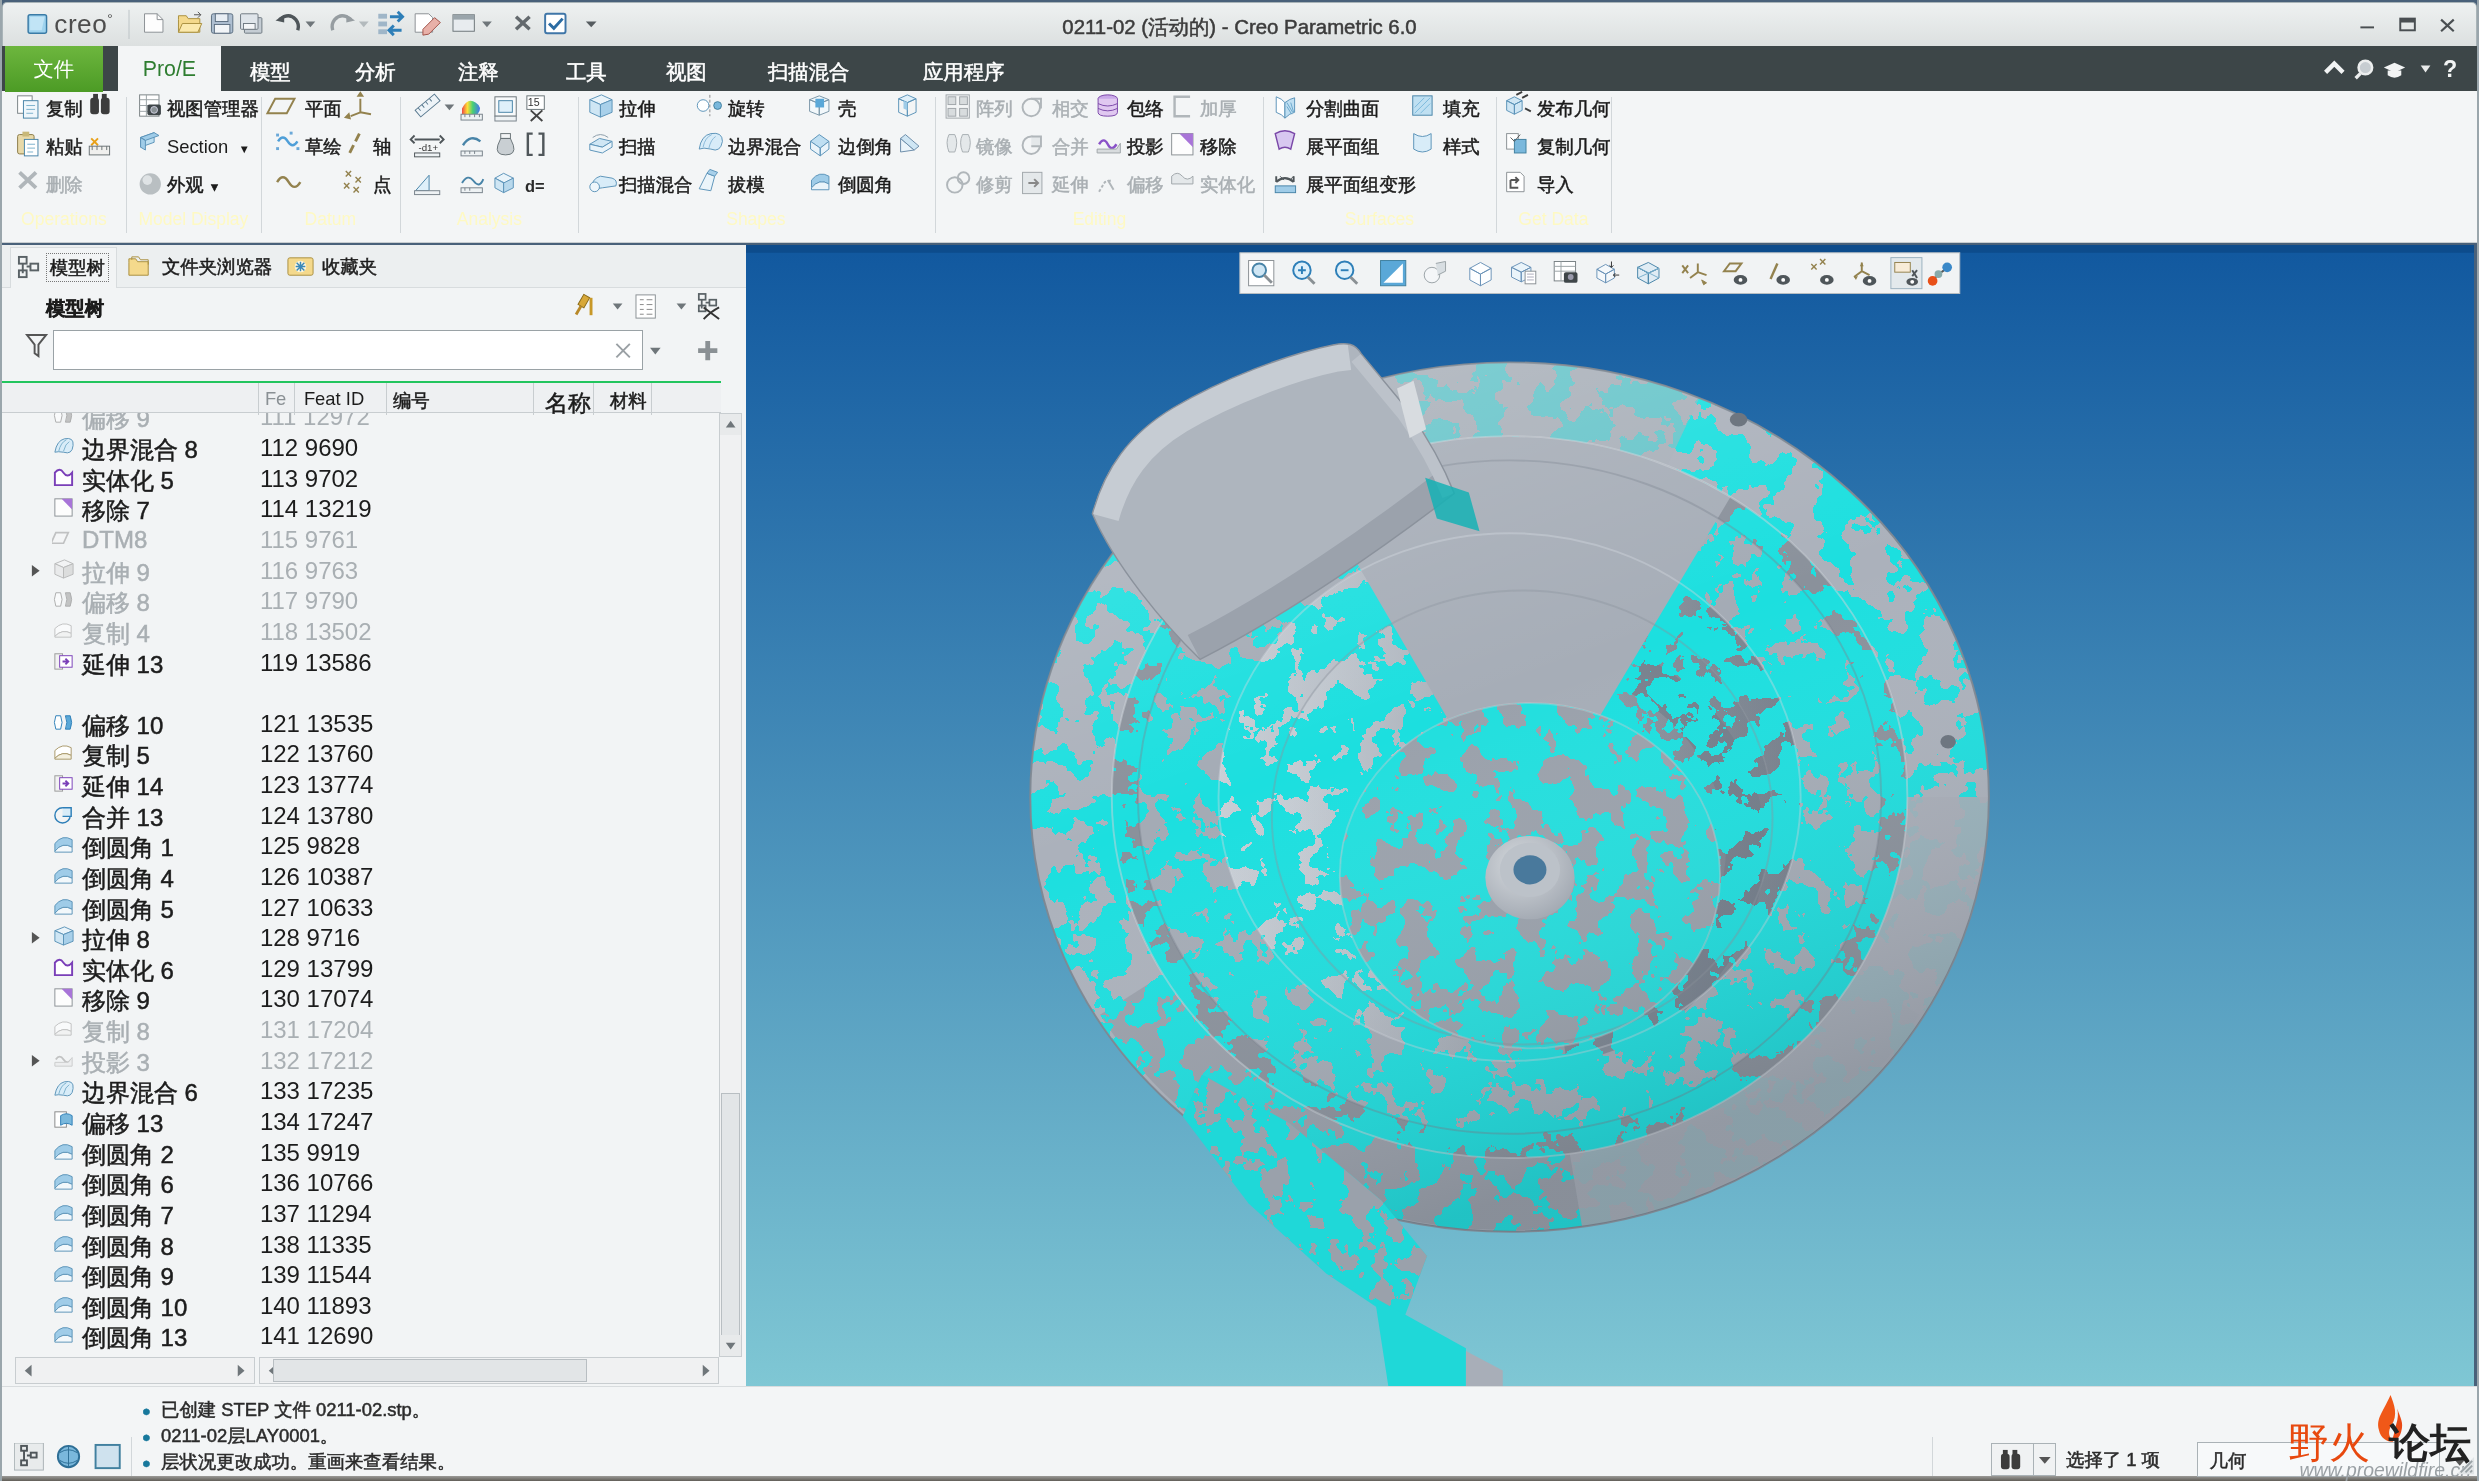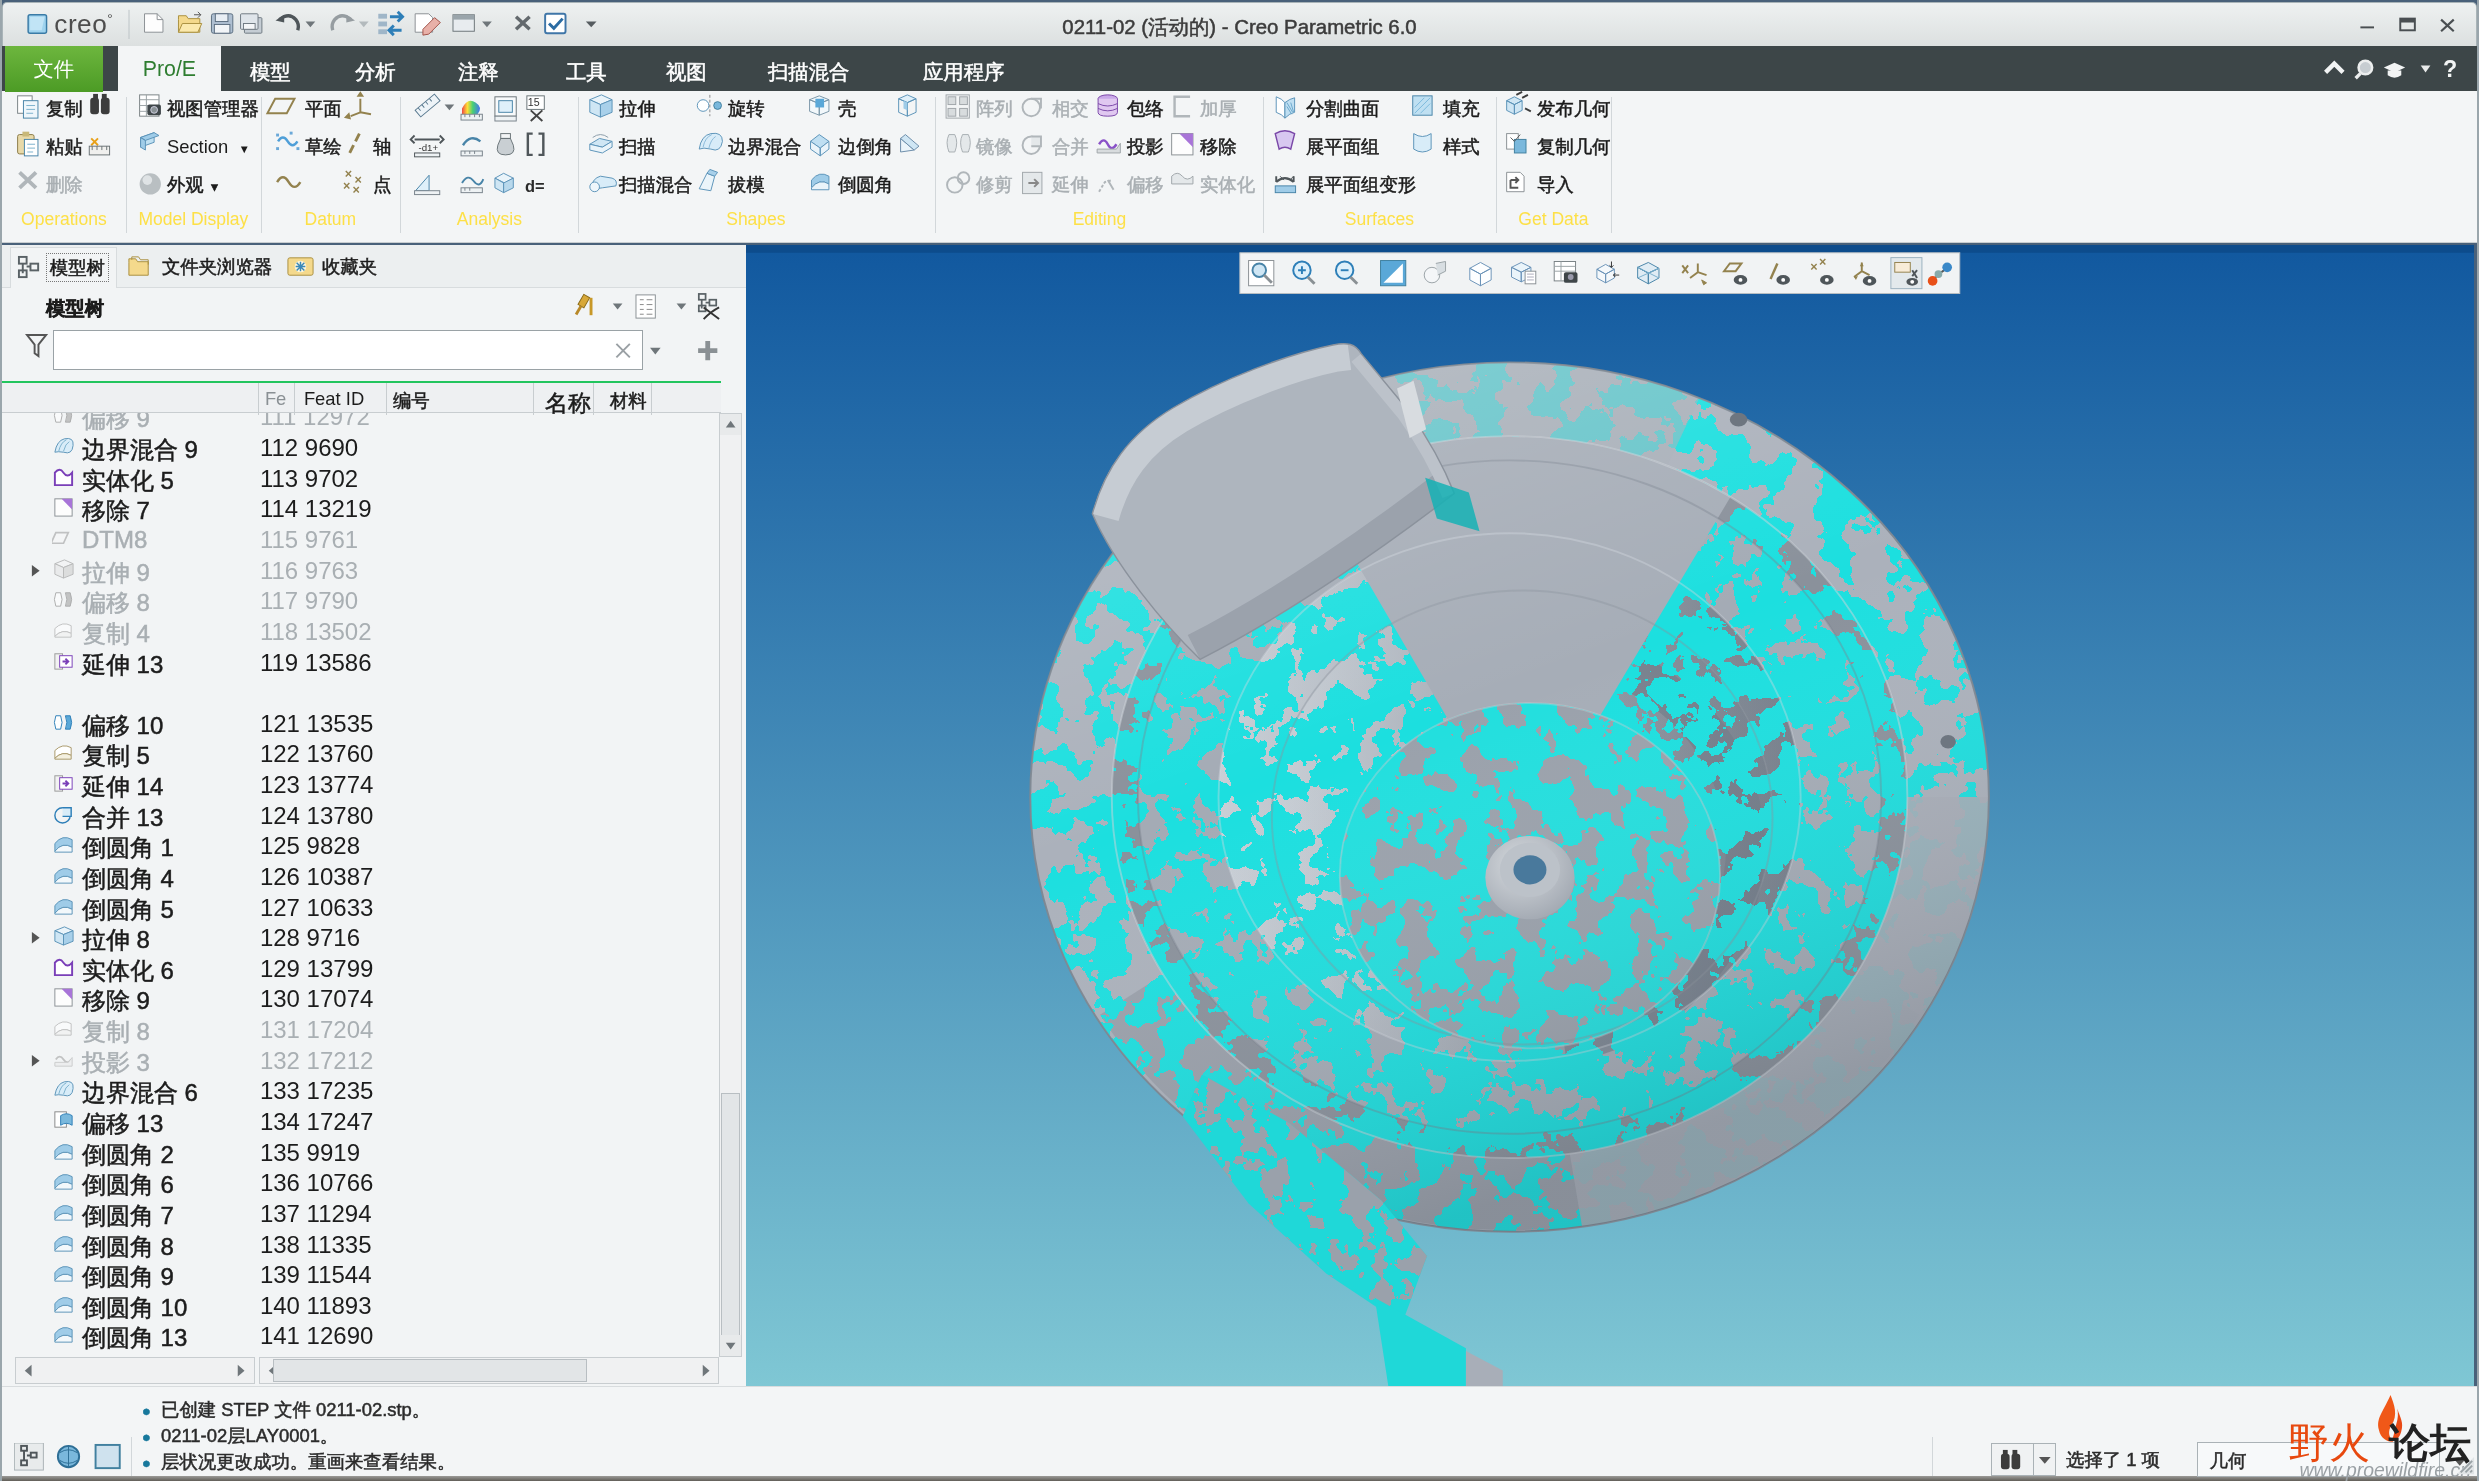--- a/index.html
+++ b/index.html
@@ -4,21 +4,21 @@
 html,body{width:2479px;height:1482px;overflow:hidden}
 body{font-family:"Liberation Sans",sans-serif;position:relative;background:#49617a}
 .ab{position:absolute}
 #titlebar{left:1.9px;top:1.9px;width:2475px;height:44px;background:linear-gradient(#eef1f1,#dce0e0);border-radius:4.9px 4.9px 0 0;border:1px solid #a9b4b8;border-bottom:none}
 #tabbar{left:1.9px;top:46px;width:2475px;height:46px;background:#3d4648}
 #ribbon{left:1.9px;top:91px;width:2475px;height:152px;background:#f3f5f6;border-bottom:1px solid #c8cdd0}
 #leftpanel{left:1.9px;top:245px;width:744px;height:1141px;background:#f2f4f5}
 #statusbar{left:1.9px;top:1386px;width:2475px;height:90px;background:#f3f5f6}
 #botborder{left:0px;top:1476px;width:2479px;height:5.8px;background:linear-gradient(#9b9b98,#55514a)}
 .vsep{position:absolute;width:1px;background:#d2d7da}
-.gcap{position:absolute;font-size:17.5px;color:#fde047;text-align:center;white-space:nowrap}
+.gcap{position:absolute;font-size:17.5px;color:#fef9c3;text-align:center;white-space:nowrap}
 .rlab{position:absolute;font-size:18.4px;color:#1b1b1b;white-space:nowrap;line-height:27px}
 .rlab.dis{color:#a9afb3}
 .tabtx{position:absolute;font-size:20.4px;color:#fff;white-space:nowrap}
 .trow{left:0;width:717px;height:31px}
 .tn{position:absolute;left:80px;top:2.9px;white-space:nowrap}
 .tid{position:absolute;left:258px;top:2.9px;white-space:nowrap}
 .tn.dis,.tid.dis{color:#a9afb3}
 .gic{filter:grayscale(1) opacity(.55)}
 .tabtx,.rlab,.tn,.cjs{-webkit-text-stroke:0.5px}
 </style></head><body>
@@ -568,21 +568,21 @@
         <svg class="ab gic" style="left:50px;top:2.9px" width="23" height="23" viewBox="0 0 24 24">
           <use href="#s-off"></use>
         </svg>
         <span class="tn dis">偏移 9</span>
         <span class="tid dis">111 12972</span>
       </div>
       <div class="ab trow" style="top:18px">
         <svg class="ab" style="left:50px;top:2.9px" width="23" height="23" viewBox="0 0 24 24">
           <use href="#s-bld"></use>
         </svg>
-        <span class="tn">边界混合 9</span>
+        <span class="tn">边界混合 8</span>
         <span class="tid">112 9690</span>
       </div>
       <div class="ab trow" style="top:49px">
         <svg class="ab" style="left:50px;top:2.9px" width="23" height="23" viewBox="0 0 24 24">
           <use href="#s-sol"></use>
         </svg>
         <span class="tn">实体化 5</span>
         <span class="tid">113 9702</span>
       </div>
       <div class="ab trow" style="top:79px">

